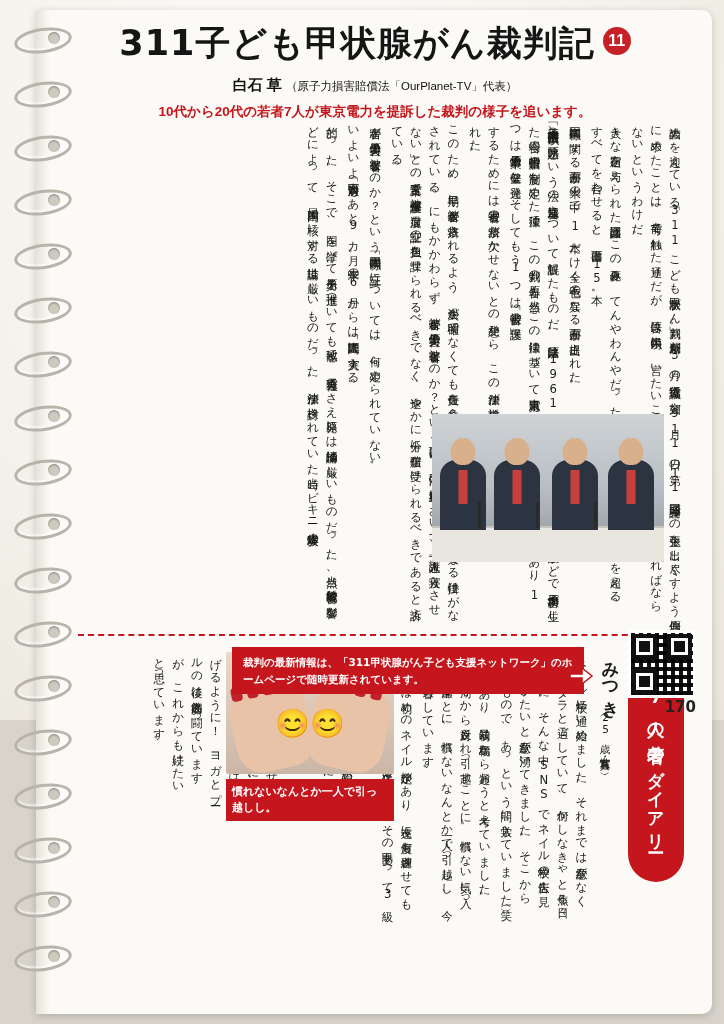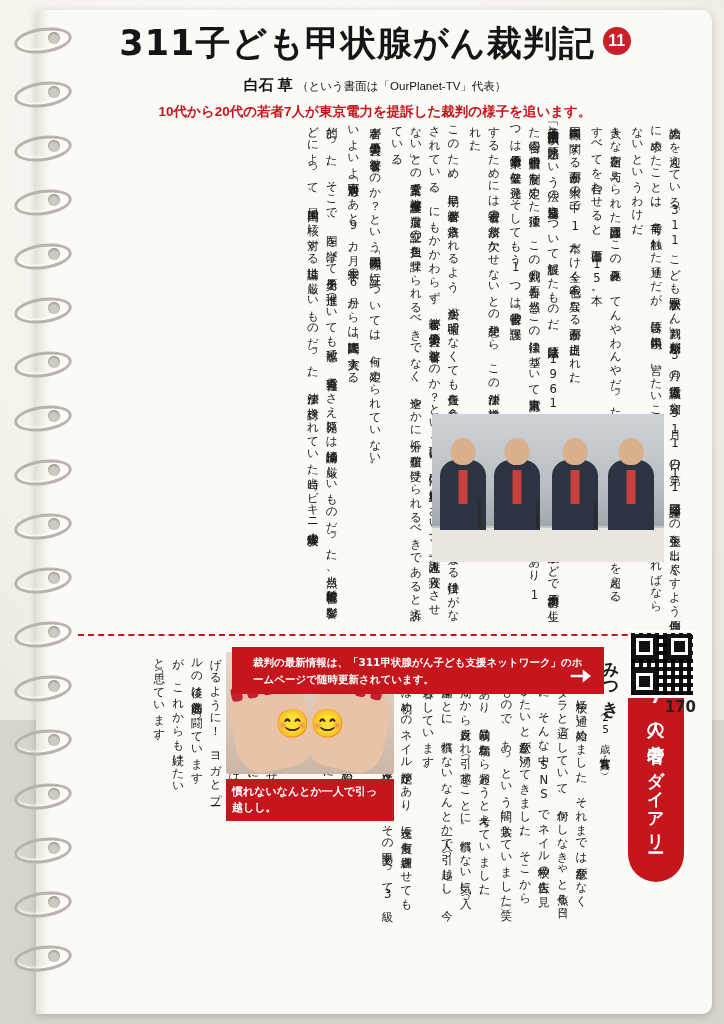--- a/index.html
+++ b/index.html
@@ -307,21 +307,21 @@
   .footer-bar {
     position: absolute;
     left: 232px; bottom: 26px;
     width: 330px;
     background: #c4161c;
     color: #fff;
     font-family: "DejaVu Sans", sans-serif;
     font-size: 10.5px;
     font-weight: bold;
     line-height: 1.55;
-    padding: 7px 21px;
+    padding: 7px 11px;
   }
   .hand-icon {
     position: absolute;
     left: 568px; bottom: 30px;
     width: 34px; height: 28px;
     color: #fff;
   }
   .qr {
     position: absolute;
     right: 28px; bottom: 22px;
@@ -434,21 +434,21 @@
       <span class="ring"></span>
       <span class="hole"></span>
     </div>
 
   <div class="header">
     <div>
       <span class="main-title">311子ども甲状腺がん裁判記</span><span class="issue-badge">11</span>
     </div>
     <div class="byline">
       <span>白石 草</span>
-      <span class="affil">（という書面は「OurPlanet-TV」代表）</span>
+      <span class="affil">（原子力損害賠償法「OurPlanet-TV」代表）</span>
     </div>
     <div class="lede">10代から20代の若者7人が東京電力を提訴した裁判の様子を追います。</div>
   </div>
 
   <div class="article">
     <div class="col vtext">大詰めを迎えている「311こども甲状腺がん裁判」。裁判所が3月の進行協議で突如、9月11日の第11回口頭弁論での主張を出し尽くすよう原告側に求めたことは、前々号で触れた通りだが、原告は半年以内に、言いたいことをすべて言い尽くさなければならないというわけだ。</div>
     <div class="col vtext">大きな宿題を与えられた弁護団はこの夏休み、てんやわんやだった。結果、準備書面だけで300ページを超える。すべてを合わせると、書面は15本。</div>
     <div class="col vtext">因果関係に関する書面が大半の中で、1本だけ全く毛色の異なる書面が提出された。</div>
     <div class="col vtext">「原子力損害賠償法（以下、原賠法）」という法の立法趣旨について解説したものだ。原賠法は1961（昭和36）年に成立した法律である。原発事故などで原子力損害が生じた場合の損害賠償の制度を定めた法律で、この裁判の原告も当然、この法律に基づいて東京電力に損害賠償を求めている。法の目的は2つあり、1つは原子力事業の健全な発達、そしてもう1つは「被害者の保護」。</div>
     <div class="col mid vtext">するためには被害者の救済が欠かせないとの発想から、この法律が検討された。</div>

